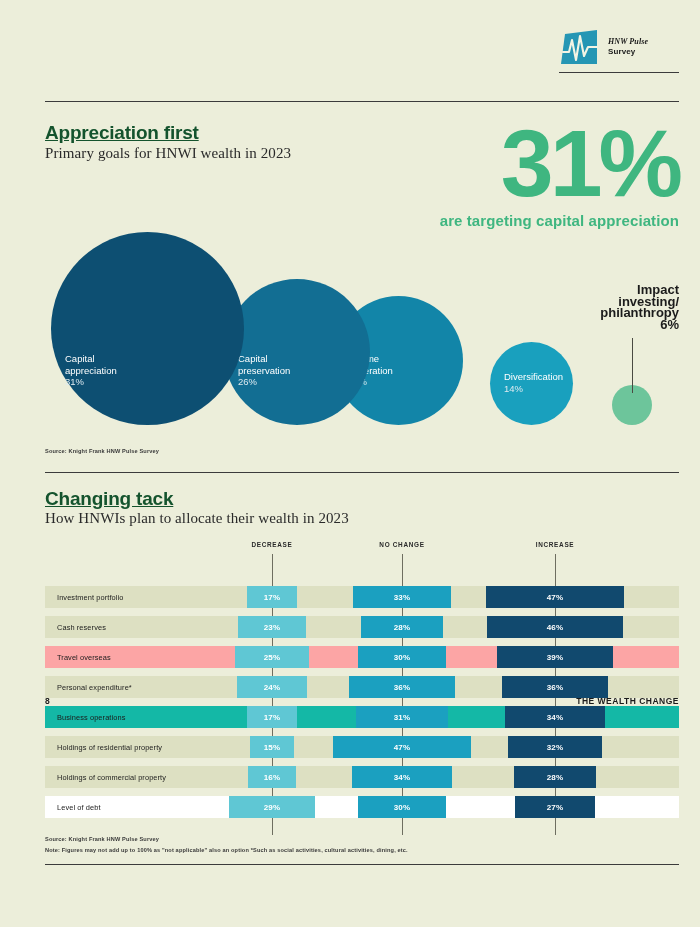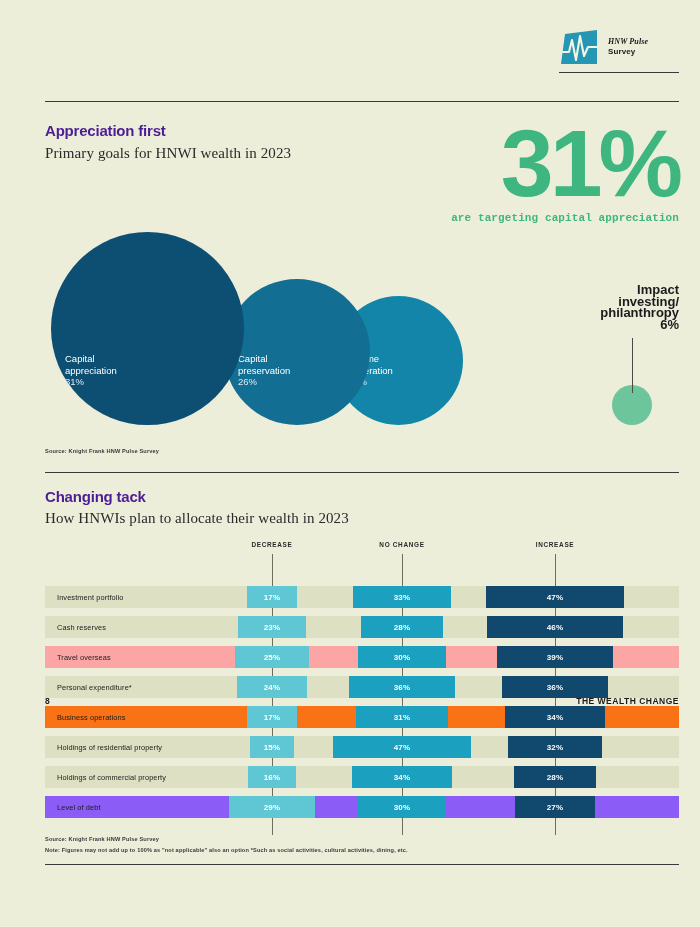--- a/index.html
+++ b/index.html
@@ -19,27 +19,27 @@
   .logo-mark{width:42px;height:38px;position:relative;}
   .logo-text{font-size:7.5px;line-height:9.5px;padding-top:7px;}
   .logo-text .l1{font-family:"Liberation Serif",serif;font-style:italic;font-weight:bold;font-size:8px;letter-spacing:.1px;}
   .logo-text .l2{font-weight:bold;font-size:8px;letter-spacing:.1px;}
   .logo-rule{border-bottom:1px solid #3B3B3B;margin-top:4px;width:120px;}
 
   
   .hrule{position:absolute;left:33px;width:634px;border-top:1.2px solid #3B3B3B;}
 
   
-  .sec-title{position:absolute;font-weight:bold;font-size:15px;letter-spacing:-0.2px;color:#4c1d95;}
+  .sec-title{position:absolute;font-weight:bold;font-size:19px;letter-spacing:-0.2px;color:#14532d;text-decoration:underline;}
   .sec-sub{position:absolute;font-family:"Liberation Serif",serif;font-size:15px;color:#2A2A2A;letter-spacing:.1px;}
 
   
   .bigstat{position:absolute;right:33px;top:120px;text-align:right;}
   .bigstat .num{font-size:95px;line-height:86px;font-weight:bold;color:#3FB680;letter-spacing:-4px;}
-  .bigstat .cap{font-size:11px;font-weight:bold;color:#3FB680;margin-top:6px;letter-spacing:.1px;font-family:Liberation Mono, monospace;}
+  .bigstat .cap{font-size:15px;font-weight:bold;color:#3FB680;margin-top:6px;letter-spacing:.1px;}
 
   
   .bubbles{position:absolute;left:0;top:225px;width:700px;height:215px;}
   .bubble{position:absolute;border-radius:50%;}
   .bubble .lbl{position:absolute;left:0;width:100%;color:#fff;font-size:9.5px;line-height:11.5px;padding-left:14px;box-sizing:border-box;}
   .bubble .lbl .pct{color:#DDEAF0;}
   .lead-line{position:absolute;width:1px;background:#4A4A42;}
   .lead-label{position:absolute;text-align:right;font-size:13px;line-height:11.5px;font-weight:bold;color:#1B1B1B;}
 
   
@@ -111,20 +111,26 @@
     </div>
 
     <div class="bubble" id="bub2" style="width: 129px; height: 129px; left: 322px; top: 71px; background: rgb(18, 133, 168); z-index: 8;">
       <div class="lbl" id="bub2lbl" style="top: 57px;">
         <div>Income</div>
         <div>generation</div>
         <div class="pct">23%</div>
       </div>
     </div>
 
+    <div class="bubble" id="bub3" style="width: 83px; height: 83px; left: 478px; top: 117px; background: rgb(25, 160, 190); z-index: 7;">
+      <div class="lbl" id="bub3lbl" style="top: 29px;">
+        <div>Diversification</div>
+        <div class="pct">14%</div>
+      </div>
+    </div>
 
     <div class="bubble" id="bub4" style="width: 40px; height: 40px; left: 600px; top: 160px; background: rgb(109, 197, 155);"></div>
     <div class="lead-line" id="leadline" style="left: 620px; top: 113px; height: 55px;"></div>
     <div class="lead-label" id="leadlabel" style="right: 33px; top: 59px;">
       <div>Impact</div>
       <div>investing/</div>
       <div>philanthropy</div>
       <div>6%</div>
     </div>
   </div>
@@ -163,39 +169,39 @@
         <div class="bar dec" style="width: 73.75px; left: 190.125px;">25%</div>
         <div class="bar noc" style="width: 88.5px; left: 312.75px;">30%</div>
         <div class="bar inc" style="width: 115.05px; left: 452.475px;">39%</div>
       </div>
       <div class="row" style="background: rgb(221, 224, 194);">
         <div class="rlabel">Personal expenditure*</div>
         <div class="bar dec" style="width: 70.8px; left: 191.6px;">24%</div>
         <div class="bar noc" style="width: 106.2px; left: 303.9px;">36%</div>
         <div class="bar inc" style="width: 106.2px; left: 456.9px;">36%</div>
       </div>
-      <div class="row" style="background: #f97316; padding-left: 44px;">
+      <div class="row" style="background: #14b8a6; padding-left: 44px;">
         <div class="rlabel">Business operations</div>
         <div class="bar dec" style="width: 50.15px; left: 201.925px;">17%</div>
         <div class="bar noc" style="width: 91.45px; left: 311.275px;">31%</div>
         <div class="bar inc" style="width: 100.3px; left: 459.85px;">34%</div>
       </div>
       <div class="row" style="background: rgb(221, 224, 194);">
         <div class="rlabel">Holdings of residential property</div>
         <div class="bar dec" style="width: 44.25px; left: 204.875px;">15%</div>
         <div class="bar noc" style="width: 138.65px; left: 287.675px;">47%</div>
         <div class="bar inc" style="width: 94.4px; left: 462.8px;">32%</div>
       </div>
       <div class="row" style="background: rgb(221, 224, 194);">
         <div class="rlabel">Holdings of commercial property</div>
         <div class="bar dec" style="width: 47.2px; left: 203.4px;">16%</div>
         <div class="bar noc" style="width: 100.3px; left: 306.85px;">34%</div>
         <div class="bar inc" style="width: 82.6px; left: 468.7px;">28%</div>
       </div>
-      <div class="row" style="background: #8b5cf6;">
+      <div class="row" style="background: #ffffff;">
         <div class="rlabel">Level of debt</div>
         <div class="bar dec" style="width: 85.55px; left: 184.225px;">29%</div>
         <div class="bar noc" style="width: 88.5px; left: 312.75px;">30%</div>
         <div class="bar inc" style="width: 79.65px; left: 470.175px;">27%</div>
       </div>
     </div>
 
   <div class="src" style="left:33px;top:836px;">Source: Knight Frank HNW Pulse Survey</div>
   <div class="note" style="left:33px;top:847px;">Note: Figures may not add up to 100% as "not applicable" also an option  *Such as social activities, cultural activities, dining, etc.</div>
 

